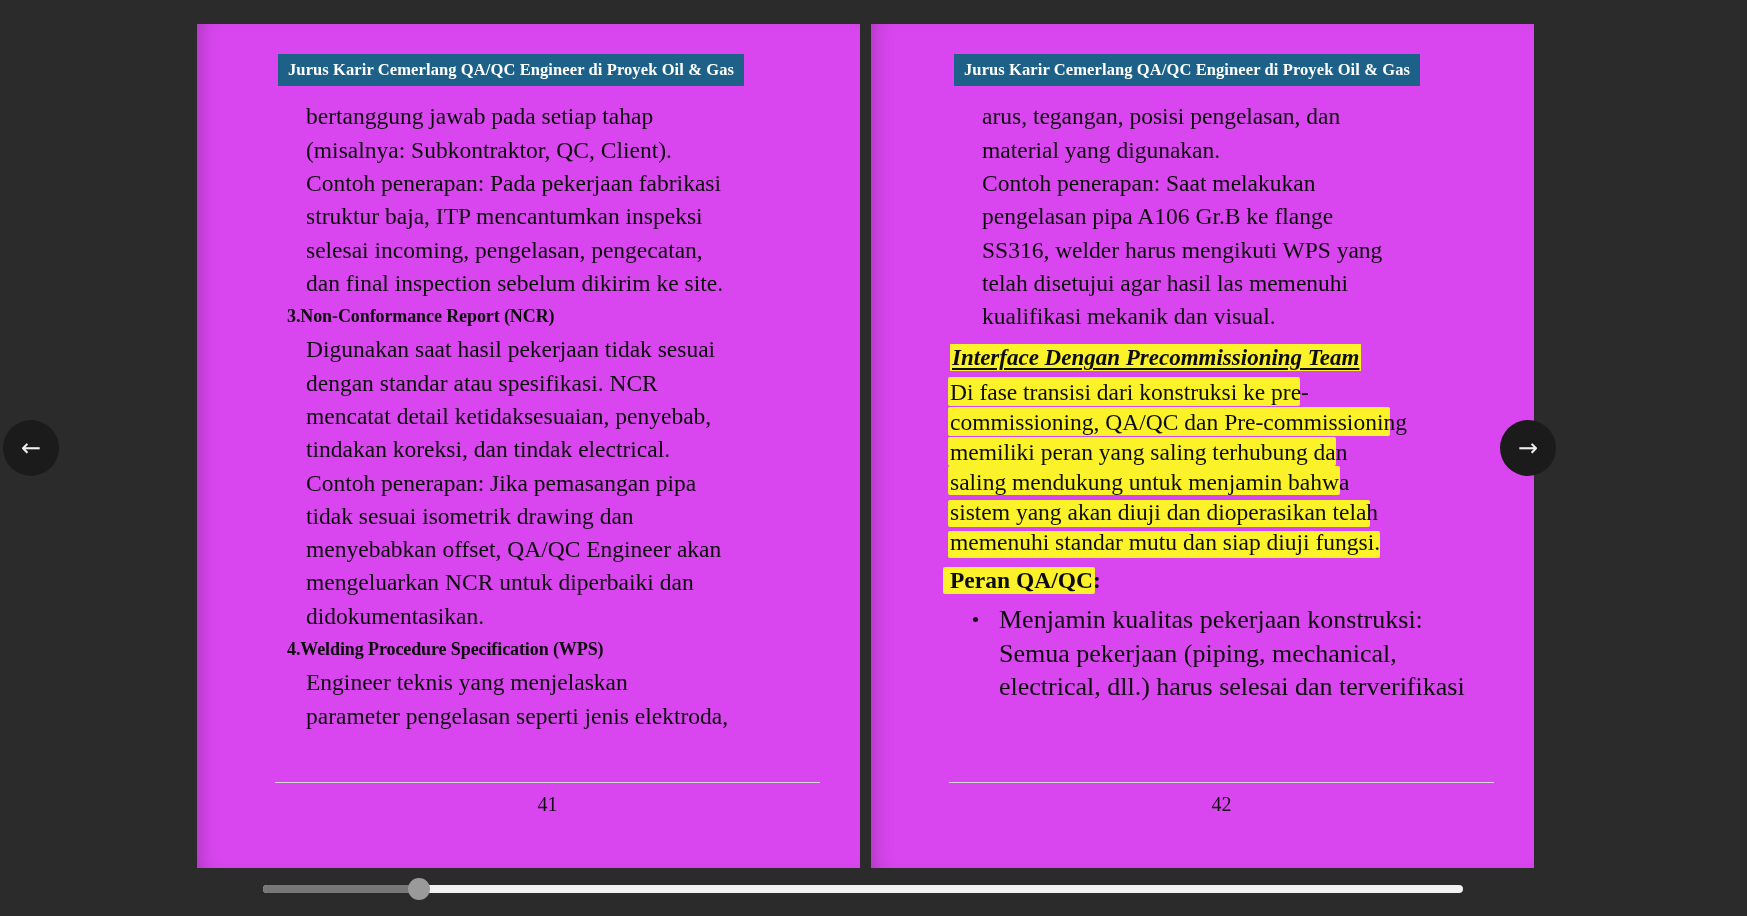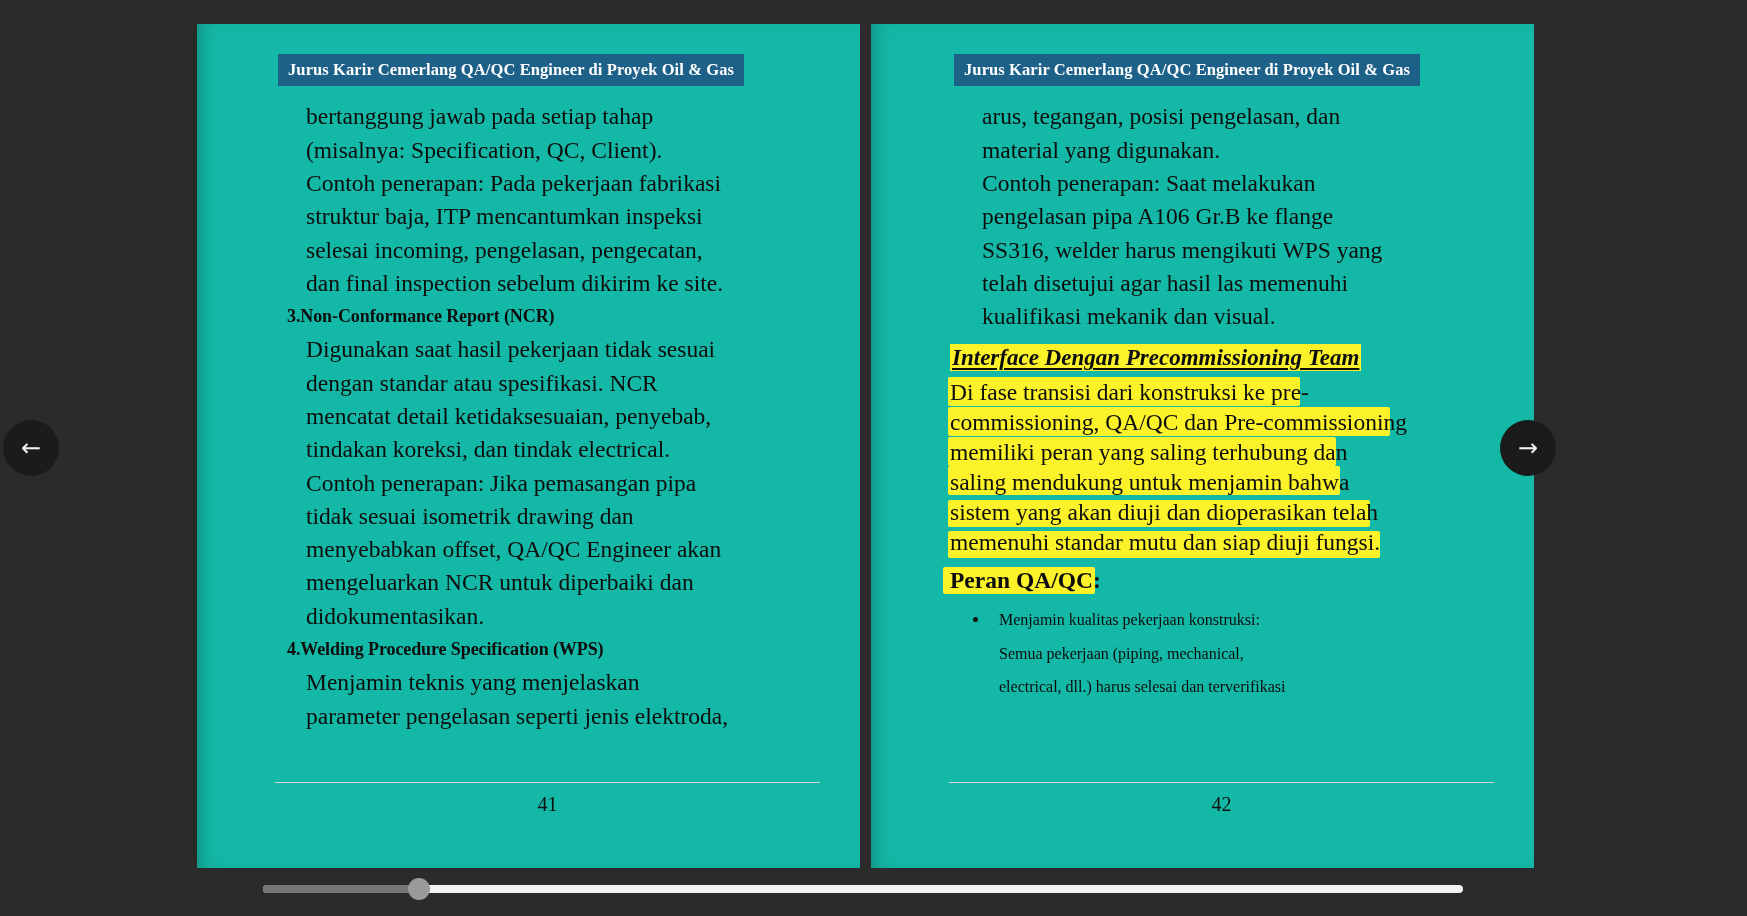--- a/index.html
+++ b/index.html
@@ -26,21 +26,21 @@
     top: 24px;
     width: 1337px;
     height: 844px;
     display: flex;
   }
 
   .page {
     position: relative;
     width: 668px;
     height: 844px;
-    background: #14b8a6;
+    background: #d946ef;
     box-sizing: border-box;
     padding: 4px;
     overflow: hidden;
   }
 
   .page.left {
     box-shadow: inset 14px 0 22px -14px rgba(0,0,0,0.30);
   }
   .page.right {
     box-shadow: inset 14px 0 22px -14px rgba(0,0,0,0.30);
@@ -173,21 +173,21 @@
   }
 
   .bullets {
     margin: 6px 0 0 0;
     padding: 0;
     list-style: none;
   }
   .bullets li {
     position: relative;
     padding-left: 54px;
-    font-size: 16px;
+    font-size: 26px;
     line-height: 33.3px;
   }
   .bullets li .dot {
     position: absolute;
     left: 28px;
     top: 14px;
     width: 5px;
     height: 5px;
     border-radius: 50%;
     background: #111;
@@ -279,21 +279,21 @@
 
     <div class="page left">
       <div class="page-inner">
 
         <div class="banner">Jurus Karir Cemerlang QA/QC Engineer di Proyek Oil &amp; Gas</div>
 
         <div class="body-text">
 
           <p class="para">
             <span>bertanggung jawab pada setiap tahap</span><br>
-            <span>(misalnya: Specification, QC, Client).</span><br>
+            <span>(misalnya: Subkontraktor, QC, Client).</span><br>
             <span>Contoh penerapan: Pada pekerjaan fabrikasi</span><br>
             <span>struktur baja, ITP mencantumkan inspeksi</span><br>
             <span>selesai incoming, pengelasan, pengecatan,</span><br>
             <span>dan final inspection sebelum dikirim ke site.</span>
           </p>
 
           <p class="num-head"><span class="num">3.</span><span>Non-Conformance Report (NCR)</span></p>
 
           <p class="sub-para">
             <span>Digunakan saat hasil pekerjaan tidak sesuai</span><br>
@@ -303,21 +303,21 @@
             <span>Contoh penerapan: Jika pemasangan pipa</span><br>
             <span>tidak sesuai isometrik drawing dan</span><br>
             <span>menyebabkan offset, QA/QC Engineer akan</span><br>
             <span>mengeluarkan NCR untuk diperbaiki dan</span><br>
             <span>didokumentasikan.</span>
           </p>
 
           <p class="num-head"><span class="num">4.</span><span>Welding Procedure Specification (WPS)</span></p>
 
           <p class="sub-para">
-            <span>Menjamin teknis yang menjelaskan</span><br>
+            <span>Engineer teknis yang menjelaskan</span><br>
             <span>parameter pengelasan seperti jenis elektroda,</span>
           </p>
 
         </div>
       </div>
 
       <div class="foot">
         <div class="rule"></div>
         <div class="pnum">41</div>
       </div>

